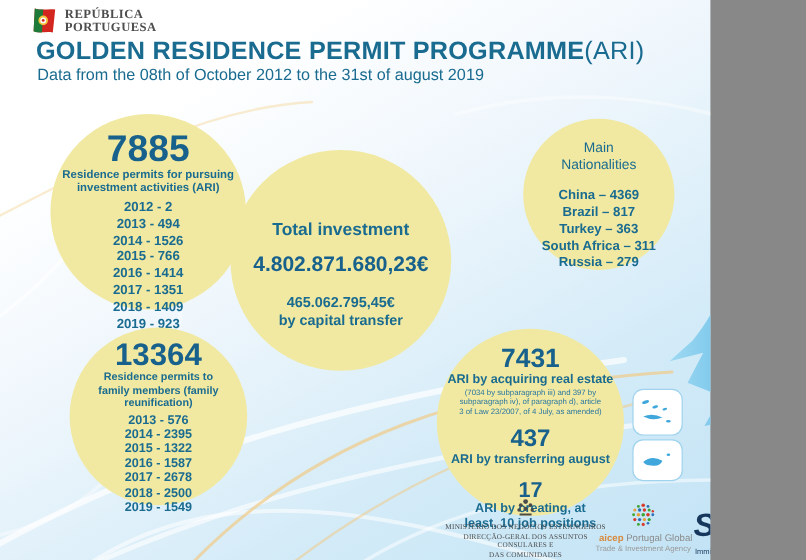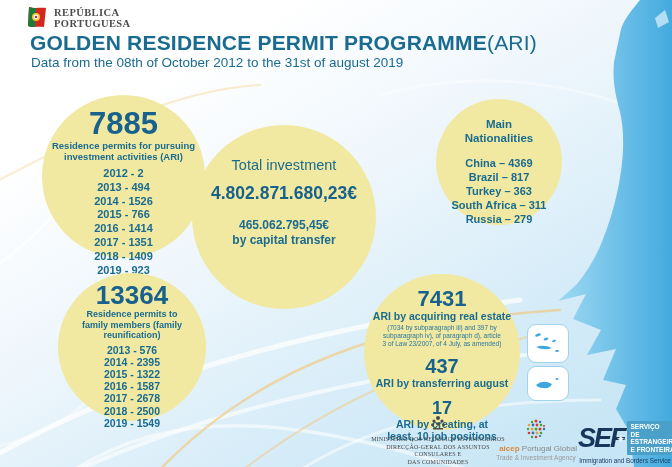--- a/index.html
+++ b/index.html
@@ -1,18 +1,18 @@
 <!DOCTYPE html>
 <html><head>
 <meta charset="utf-8">
 <style>
   * { margin:0; padding:0; box-sizing:border-box; }
   body { font-family:"Liberation Sans", sans-serif; background:#888; }
   .canvas {
-    position:relative; width:672px; height:467px; overflow:hidden;
+    position:relative; width:592px; height:467px; overflow:hidden;
     background:linear-gradient(150deg,#ffffff 20%,#eef6fc 45%,#d5ecf8 72%,#c2e3f5 100%);
   }
   svg.layer { position:absolute; left:0; top:0; width:672px; height:467px; }
   
   .gov-logo { position:absolute; left:27px; top:6px; display:flex; align-items:center; gap:6px; }
   .gov-logo .emblem-text { font-size:10.5px; font-weight:bold; color:#4d4d4d; line-height:11.5px; letter-spacing:.4px; font-family:"Liberation Serif", serif; }
   .title { position:absolute; left:30px; top:31px; font-size:21px; font-weight:800; color:#1a6b90; letter-spacing:.2px; white-space:nowrap; }
   .title .suffix { font-weight:400; }
   .subtitle { position:absolute; left:31px; top:55px; font-size:13.5px; color:#1a6b90; }
   
@@ -22,24 +22,24 @@
   .c2 { left:192px; top:125px; width:184px; height:184px; padding-top:32px; }
   .c3 { left:436px; top:99px; width:126px; height:126px; padding-top:19px; }
   .c4 { left:58px; top:273px; width:148px; height:148px; padding-top:9px;text-align:center; }
   .c5 { left:364px; top:274px; width:156px; height:156px; padding-top:13px; }
   .big-num { font-weight:800; color:#17618c; }
   .c1 .big-num { font-size:31px; line-height:32px; }
   .c4 .big-num { font-size:26px; line-height:27px; }
   .circle-label { font-size:9.5px; font-weight:700; line-height:11px; }
   .years { margin-top:5px; font-size:11px; font-weight:600; line-height:13.8px; }
   .c4 .years { font-size:10.5px; line-height:12.2px; margin-top:3px; }
-  .ti-title { font-size:14.5px; font-weight:400; }
+  .ti-title { font-size:14.5px; font-weight:700;margin-top:27px; }
   .ti-total { font-size:17.5px; font-weight:800; color:#17618c; margin-top:10px; }
   .ti-sub { font-size:12px; font-weight:600; line-height:14.5px; margin-top:14px; max-width:150px; }
-  .nat-title { font-size:11.5px; font-weight:700; line-height:13.5px; }
+  .nat-title { font-size:11.5px; font-weight:400; line-height:13.5px; }
   .nat-list { margin-top:11px; font-size:11px; font-weight:600; line-height:14px; }
   .ari-num1 { font-size:22px; font-weight:800; line-height:23px; color:#17618c; }
   .ari-num2 { font-size:20px; font-weight:800; line-height:21px; color:#17618c; margin-top:8px; }
   .ari-num3 { font-size:18px; font-weight:800; line-height:19px; color:#17618c; margin-top:10px; }
   .ari-label { font-size:10.5px; font-weight:800; line-height:12px; }
   .ari-note { font-size:6.5px; line-height:8px; max-width:122px; margin-top:2px; color:#2a77a0; }
   
   .island-box { position:absolute; width:42px; border:1.5px solid #9fd3ee; border-radius:9px; background:#fff; }
   .box-azores { left:527px; top:324px; height:39px; }
   .box-madeira { left:527px; top:366px; height:35px; }

